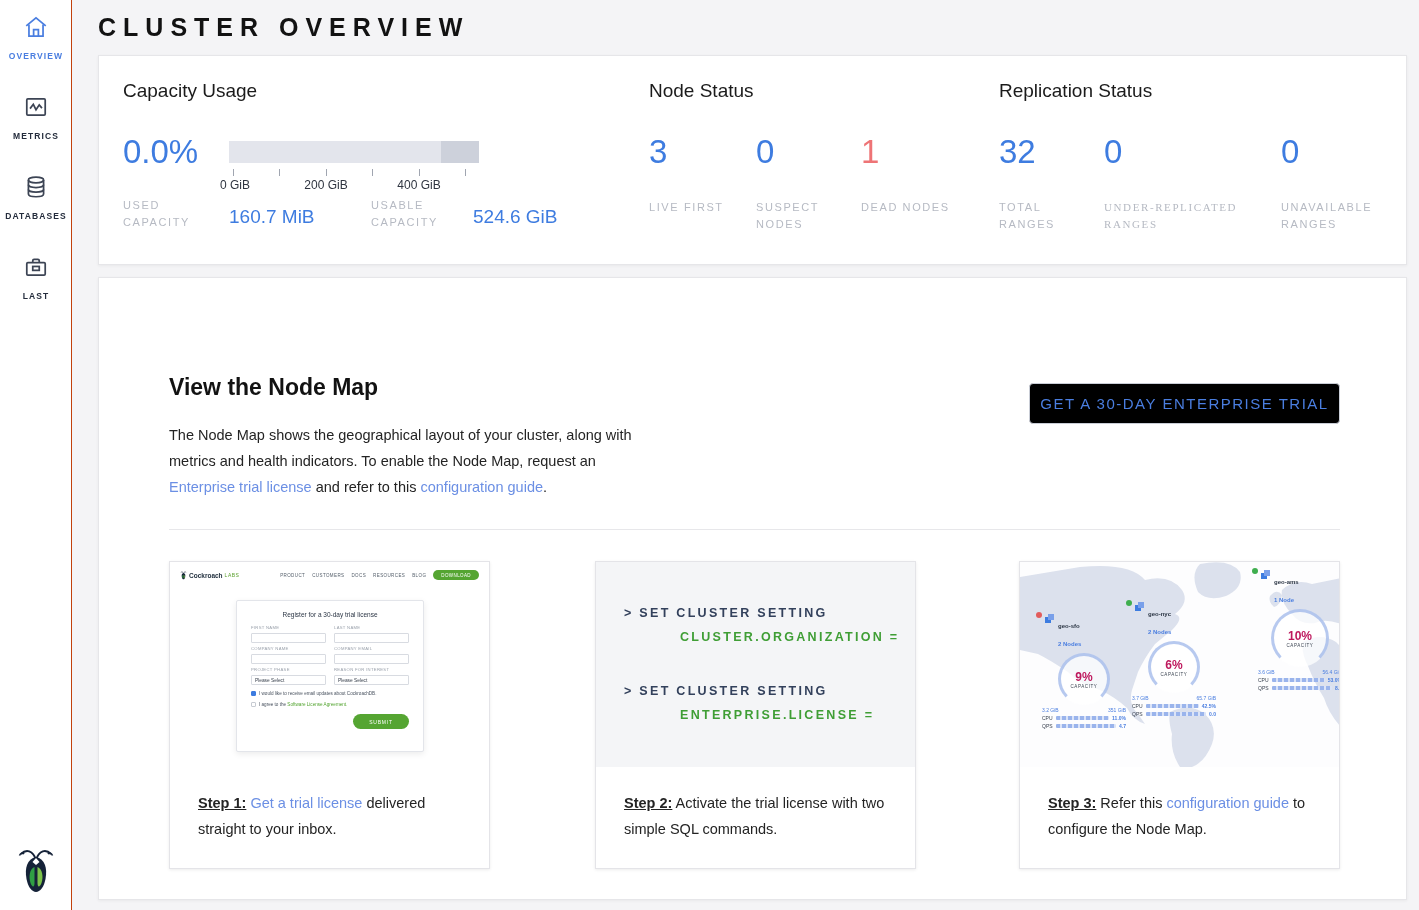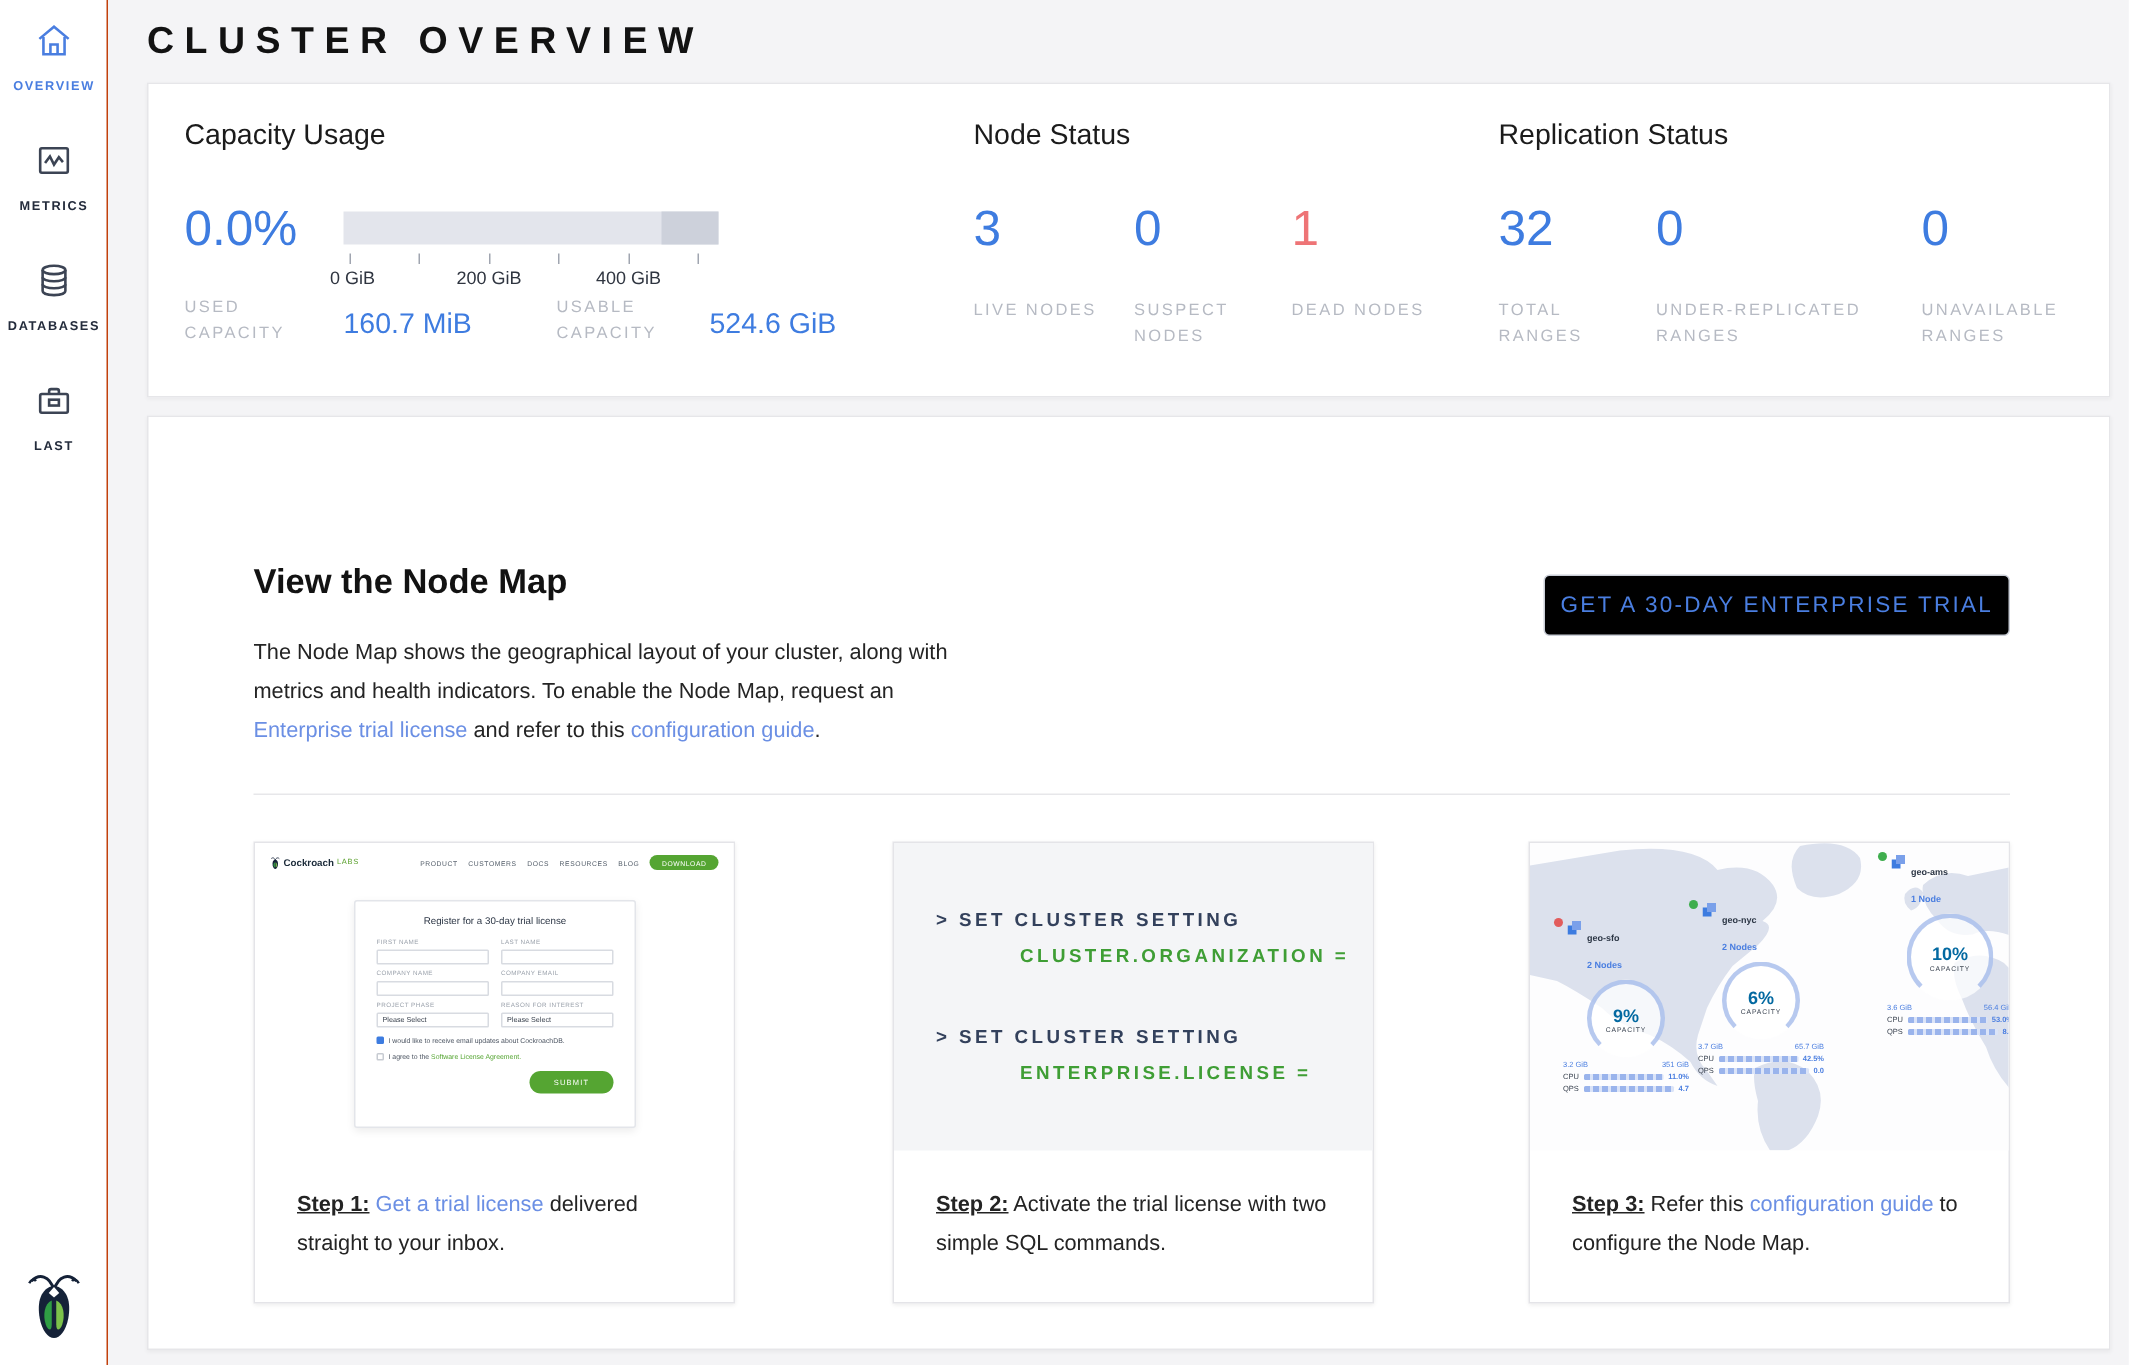--- a/index.html
+++ b/index.html
@@ -34,21 +34,21 @@
   .gauge .dark { position:absolute; right:0; top:0; width:38px; height:22px; background:#cdd1db; }
   .tick { position:absolute; top:113px; width:1px; height:7px; background:#a0a5b0; }
   .tick-lbl { position:absolute; top:122px; transform:translateX(-50%); font-size:12px; color:#2f3540; white-space:nowrap; }
   .used-lbl  { position:absolute; left:24px; top:141px; width:80px; }
   .used-val  { position:absolute; left:130px; top:150px; }
   .usable-lbl{ position:absolute; left:272px; top:141px; width:80px; }
   .usable-val{ position:absolute; left:374px; top:150px; }
 
   .metric { position:absolute; top:77px; }
   .metric .mlabel { margin-top:28px; display:block; }
-  .w90 { width:92px; } .w170 { width:170px; }
+  .w90 { width:92px; } .w170 { width:170px;font-family:Liberation Serif, serif; }
 
   
   .viewwrap { top:277px; height:623px; }
   .view-bar { position:relative; height:34px; border-bottom:1px solid #dbdbdf; }
   .vb-left { position:absolute; left:24px; top:9px; font-size:13px; letter-spacing:2px; }
   .vb-label { color:#8d929c; }
   .vb-value { color:#4a7ee0; margin-left:8px; cursor:pointer; }
   .caret { display:inline-block; width:0; height:0; border-left:5px solid transparent; border-right:5px solid transparent; border-top:6px solid #4a7ee0; margin-left:7px; vertical-align:1px; }
   .vb-center { position:absolute; left:50%; transform:translateX(-50%); top:8px; font-size:13px; letter-spacing:2px; color:#30343d; display:flex; align-items:center; gap:6px; }
   .vb-right { position:absolute; right:26px; top:9px; font-size:13px; letter-spacing:2px; color:#4a7ee0; cursor:pointer; }
@@ -96,21 +96,21 @@
   .map-area svg.world { position:absolute; left:0; top:0; }
   .loc { position:absolute; width:96px; }
   .l1 { left:16px; top:52px; } .l2 { left:106px; top:40px; } .l3 { left:232px; top:8px; }
   .loc-head { display:flex; align-items:flex-start; gap:3px; }
   .dot { width:6px; height:6px; border-radius:50%; margin-top:-2px; }
   .dot.red { background:#e25c5c; } .dot.green { background:#3fae4e; }
   .loc-name { font-size:6px; font-weight:bold; color:#2c3645; }
   .loc-nodes { font-size:6px; color:#4a7ee0; font-weight:bold; }
   .loc-circle { width:52px; height:52px; margin:3px auto 0; border:3px solid rgba(124,157,226,0.55); border-bottom-color:transparent; border-radius:50%; display:flex; flex-direction:column; align-items:center; justify-content:center; background:rgba(255,255,255,0.75); }
   .l3 .loc-circle { width:58px; height:58px; }
-  .loc-pct { font-size:12px; font-weight:bold; color:#0369a1; }
+  .loc-pct { font-size:12px; font-weight:bold; color:#be185d; }
   .loc-cap { font-size:4.5px; letter-spacing:0.6px; color:#3a4350; }
   .loc-range { display:flex; justify-content:space-between; width:84px; margin:2px auto 0; font-size:5px; color:#4a7ee0; }
   .loc-row { display:flex; align-items:center; gap:3px; width:84px; margin:2px auto 0; font-size:5px; color:#3a4350; }
   .loc-bar { flex:1; height:4px; background:repeating-linear-gradient(90deg,#9ab4ec 0 4px,#dbe4f8 4px 6px); border-radius:1px; }
   .loc-val { color:#4a7ee0; font-weight:bold; }
   .cube { flex:0 0 auto; }
 </style>
 </head>
 <body>
 
@@ -190,21 +190,21 @@
     <div class="tick-lbl" style="left:227px">200 GiB</div>
     <div class="tick-lbl" style="left:320px">400 GiB</div>
     <div class="mlabel used-lbl">USED CAPACITY</div>
     <div class="mvalue used-val">160.7 MiB</div>
     <div class="mlabel usable-lbl">USABLE CAPACITY</div>
     <div class="mvalue usable-val">524.6 GiB</div>
 
     <h3 class="sec-title" style="left:550px">Node Status</h3>
     <div class="metric" style="left:550px">
       <span class="big">3</span>
-      <span class="mlabel w90">LIVE NODES</span>
+      <span class="mlabel w90">LIVE FIRST</span>
     </div>
     <div class="metric" style="left:657px">
       <span class="big">0</span>
       <span class="mlabel w90">SUSPECT NODES</span>
     </div>
     <div class="metric" style="left:762px">
       <span class="big red">1</span>
       <span class="mlabel w90">DEAD NODES</span>
     </div>
 

